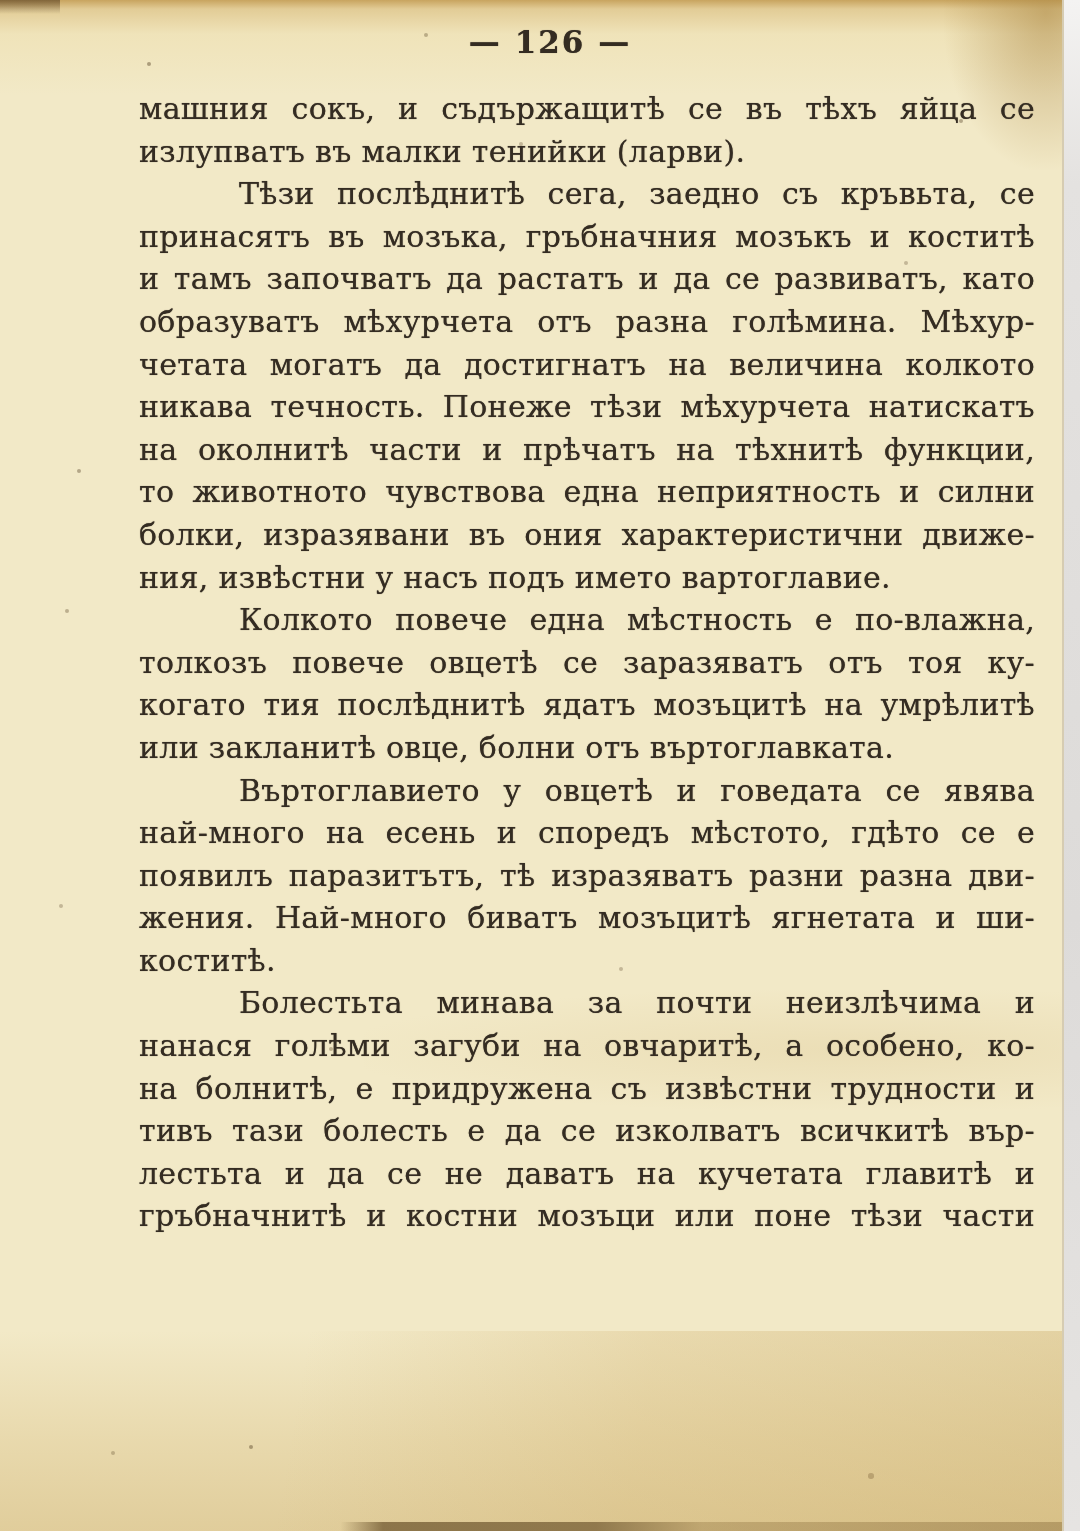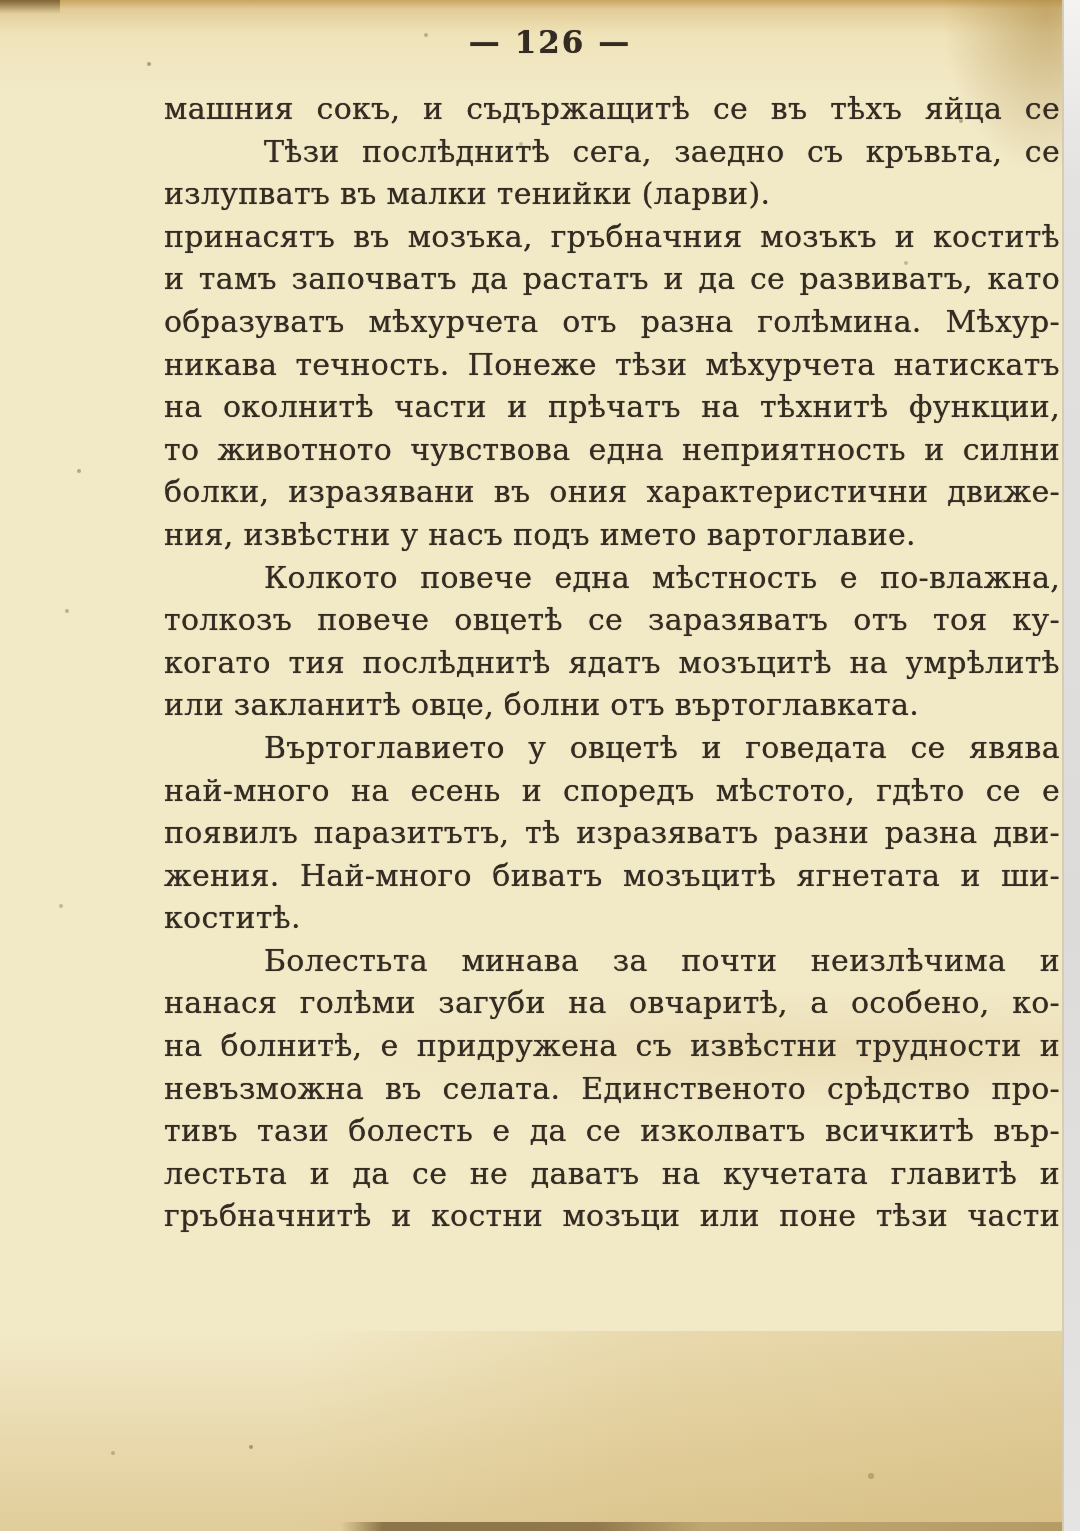--- a/index.html
+++ b/index.html
@@ -35,21 +35,21 @@
            330px 1048px 0 1px rgba(88,68,40,.35), 250px 1446px 0 1px rgba(88,68,40,.45),
            112px 1452px 0 1px rgba(88,68,40,.3), 620px 968px 0 1px rgba(88,68,40,.3),
            870px 1475px 0 2px rgba(120,95,55,.35), 520px 143px 0 1px rgba(88,68,40,.3),
            905px 262px 0 1px rgba(88,68,40,.3), 60px 905px 0 1px rgba(88,68,40,.3);}
 
   
   .page-number{position:absolute;left:0;top:24px;width:1100px;text-align:center;
          font-size:31px;font-weight:bold;letter-spacing:2px;color:var(--ink,#342c22);
          text-shadow:0 0 .7px rgba(52,44,34,.75);}
   .text-column{position:absolute;left:139px;top:88px;width:896px;color:var(--ink,#342c22);
-         font-size:30px;letter-spacing:.3px;text-shadow:0 0 .8px rgba(52,44,34,.8);margin-left:25px;}
+         font-size:30px;letter-spacing:.3px;text-shadow:0 0 .8px rgba(52,44,34,.8);}
   .line{line-height:42.6px;height:42.6px;white-space:nowrap;text-align:justify;
          }
   .line{text-align-last:justify;}
   .line.no-just{text-align-last:left;}
   .line.indent{text-indent:100px;}
 </style>
 </head>
 <body style="background: rgb(230, 228, 226);">
 
 <div id="scan-page">
@@ -60,40 +60,40 @@
   <div class="mid-right-mottle"></div>
   <div class="bottom-mottle"></div>
   <div class="bottom-edge"></div>
   <div class="speckles"></div>
   <div class="edge-strip"></div>
 
   <div class="page-number">— 126 —</div>
 
   <div class="text-column">
       <div class="line">машния сокъ, и съдържащитѣ се въ тѣхъ яйца се</div>
+      <div class="line no-just">излупватъ въ малки тенийки (ларви).</div>
       <div class="line indent">Тѣзи послѣднитѣ сега, заедно съ кръвьта, се</div>
-      <div class="line no-just">излупватъ въ малки тенийки (ларви).</div>
       <div class="line">принасятъ въ мозъка, гръбначния мозъкъ и коститѣ</div>
       <div class="line">и тамъ започватъ да растатъ и да се развиватъ, като</div>
       <div class="line">образуватъ мѣхурчета отъ разна голѣмина. Мѣхур-</div>
+      <div class="line">четата могатъ да достигнатъ на величина колкото</div>
       <div class="line">никава течность. Понеже тѣзи мѣхурчета натискатъ</div>
       <div class="line">на околнитѣ части и прѣчатъ на тѣхнитѣ функции,</div>
       <div class="line">то животното чувствова една неприятность и силни</div>
       <div class="line">болки, изразявани въ ония характеристични движе-</div>
       <div class="line no-just">ния, извѣстни у насъ подъ името вартоглавие.</div>
       <div class="line indent">Колкото повече една мѣстность е по-влажна,</div>
       <div class="line">толкозъ повече овцетѣ се заразяватъ отъ тоя ку-</div>
       <div class="line">когато тия послѣднитѣ ядатъ мозъцитѣ на умрѣлитѣ</div>
       <div class="line no-just">или закланитѣ овце, болни отъ въртоглавката.</div>
       <div class="line indent">Въртоглавието у овцетѣ и говедата се явява</div>
       <div class="line">най-много на есень и споредъ мѣстото, гдѣто се е</div>
       <div class="line">появилъ паразитътъ, тѣ изразяватъ разни разна дви-</div>
       <div class="line">жения. Най-много биватъ мозъцитѣ ягнетата и ши-</div>
       <div class="line no-just">коститѣ.</div>
       <div class="line indent">Болестьта минава за почти неизлѣчима и</div>
       <div class="line">нанася голѣми загуби на овчаритѣ, а особено, ко-</div>
       <div class="line">на болнитѣ, е придружена съ извѣстни трудности и</div>
-      <div class="line">невъзможна въ селата. Единственото срѣдство про-</div>
       <div class="line">тивъ тази болесть е да се изколватъ всичкитѣ вър-</div>
       <div class="line">лестьта и да се не даватъ на кучетата главитѣ и</div>
       <div class="line">гръбначнитѣ и костни мозъци или поне тѣзи части</div>
     </div>
 </div>
 
 </body></html>

